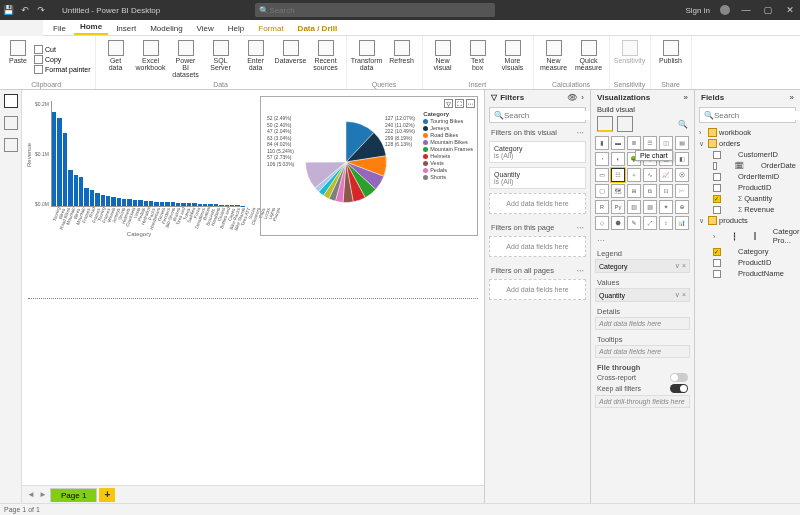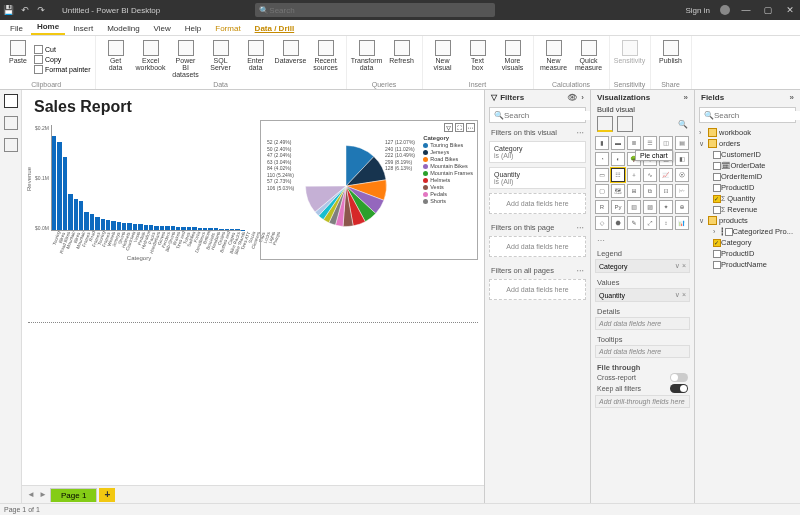--- a/index.html
+++ b/index.html
@@ -5,25 +5,25 @@
 * { margin:0; padding:0; box-sizing:border-box; font-family:"Segoe UI",Arial,sans-serif; }
 body { width:800px; height:515px; background:#f3f3f3; font-size:8px; overflow:hidden; display:flex; flex-direction:column; }
 .titlebar { height:20px; background:#333; color:#ccc; display:flex; align-items:center; padding:0 4px; }
 .titlebar .tb-left { display:flex; gap:6px; align-items:center; }
 .titlebar .tb-icon { width:10px; height:10px; display:flex; align-items:center; justify-content:center; font-size:9px; }
 .titlebar .title { margin-left:10px; font-size:8px; color:#ccc; }
 .titlebar .search { flex:0 0 240px; margin-left:auto; margin-right:auto; height:14px; background:#555; border-radius:2px; display:flex; align-items:center; padding:0 4px; }
 .titlebar .search input { background:transparent; border:none; color:#ccc; font-size:8px; outline:none; width:100%; }
 .titlebar .tb-right { display:flex; gap:10px; align-items:center; margin-left:auto; }
 .titlebar .win-btn { width:12px; text-align:center; font-size:9px; }
-.ribbon-tabs { height:16px; background:#fff; display:flex; align-items:flex-end; padding:0 4px; gap:2px; border-bottom:1px solid #ddd;}
+.ribbon-tabs { height:16px; background:#fff; display:flex; align-items:flex-end; padding:0 4px; gap:2px; border-bottom:1px solid #ddd;margin-left:43px;}
 .rtab { padding:2px 6px; font-size:8px; color:#333; cursor:pointer; }
 .rtab.active { font-weight:600; border-bottom:2px solid #f2c811; }
 .rtab.acc1 { color:#c58a00; }
-.rtab.acc2 { color:#c58a00; font-weight:600;text-decoration:underline;}
+.rtab.acc2 { color:#c58a00; font-weight:600;}
 .ribbon { height:54px; background:#fff; display:flex; border-bottom:1px solid #ccc; }
 .rgroup { border-right:1px solid #eee; padding:2px 4px 0 4px; display:flex; flex-direction:column; }
 .rgroup .rbtns { display:flex; gap:3px; flex:1; }
 .rgroup .rlabel { text-align:center; color:#888; font-size:7px; padding-bottom:1px;}
 .rbtn { display:flex; flex-direction:column; align-items:center; justify-content:flex-start; width:32px; cursor:pointer; padding-top:2px;}
 .rbtn .ricon { width:16px; height:16px; border:1px solid #888; background:#fafafa; margin-bottom:1px;}
 .rbtn .rtext { font-size:7px; text-align:center; line-height:1; color:#333;}
 .rbtn.disabled .rtext { color:#aaa; }
 .rbtn.disabled .ricon { border-color:#ccc; }
 .rgroup.clip { padding-left:2px;}
@@ -91,21 +91,21 @@
 .toggle { width:18px; height:9px; border-radius:5px; background:#ccc; position:relative;}
 .toggle.on { background:#333;}
 .toggle .knob { width:7px; height:7px; background:#fff; border-radius:50%; position:absolute; top:1px; left:1px;}
 .toggle.on .knob { left:10px;}
 .fields { width:106px; }
 .tree { padding:2px 4px; font-size:7.5px; color:#333; }
 .tree .tnode { display:flex; align-items:center; gap:2px; padding:1px 0; cursor:pointer;}
 .tree .tcaret { width:7px; font-size:7px; color:#666;}
 .tree .ticon { width:9px; height:9px; display:inline-block; }
 .tree .ticon.table { border:1px solid #c58a00; background:linear-gradient(#f8d46b,#f8d46b);}
-.tree .tchild { padding-left:14px; display:flex; align-items:center; gap:0; padding-top:1px; padding-bottom:1px;}
+.tree .tchild { padding-left:14px; display:flex; align-items:center; gap:17px; padding-top:1px; padding-bottom:1px;}
 .tree .cb { width:8px; height:8px; border:1px solid #888; background:#fff;}
 .tree .cb.checked { background:#f2c811; border-color:#c58a00; position:relative;}
 .tree .cb.checked::after { content:"✓"; position:absolute; font-size:6px; left:0; top:-1px; color:#333;}
 .tree .sigma::before { content:"Σ "; color:#666; font-size:7px;}
 .tooltip-pop { position:absolute; background:#fff; border:1px solid #aaa; padding:1px 4px; font-size:7px; box-shadow:1px 1px 2px rgba(0,0,0,0.2); z-index:10;}
 </style>
 </head>
 <body>
 
 <div class="titlebar">
@@ -261,21 +261,20 @@
 
 <div class="main">
   <div class="leftrail">
     <div class="lricon active"></div>
     <div class="lricon"></div>
     <div class="lricon"></div>
   </div>
 
   <div class="canvas-wrap">
     <div class="canvas">
-      <div class="report-title">Sales Report</div>
       <div class="visuals">
 
         <div class="visual">
           <div class="barchart">
             <div class="ylabel">Revenue</div>
             <div class="xlabel">Category</div>
             <div class="yticksb" id="yticksb">
                 <span>$0.2M</span>
                 <span>$0.1M</span>
                 <span>$0.0M</span>

